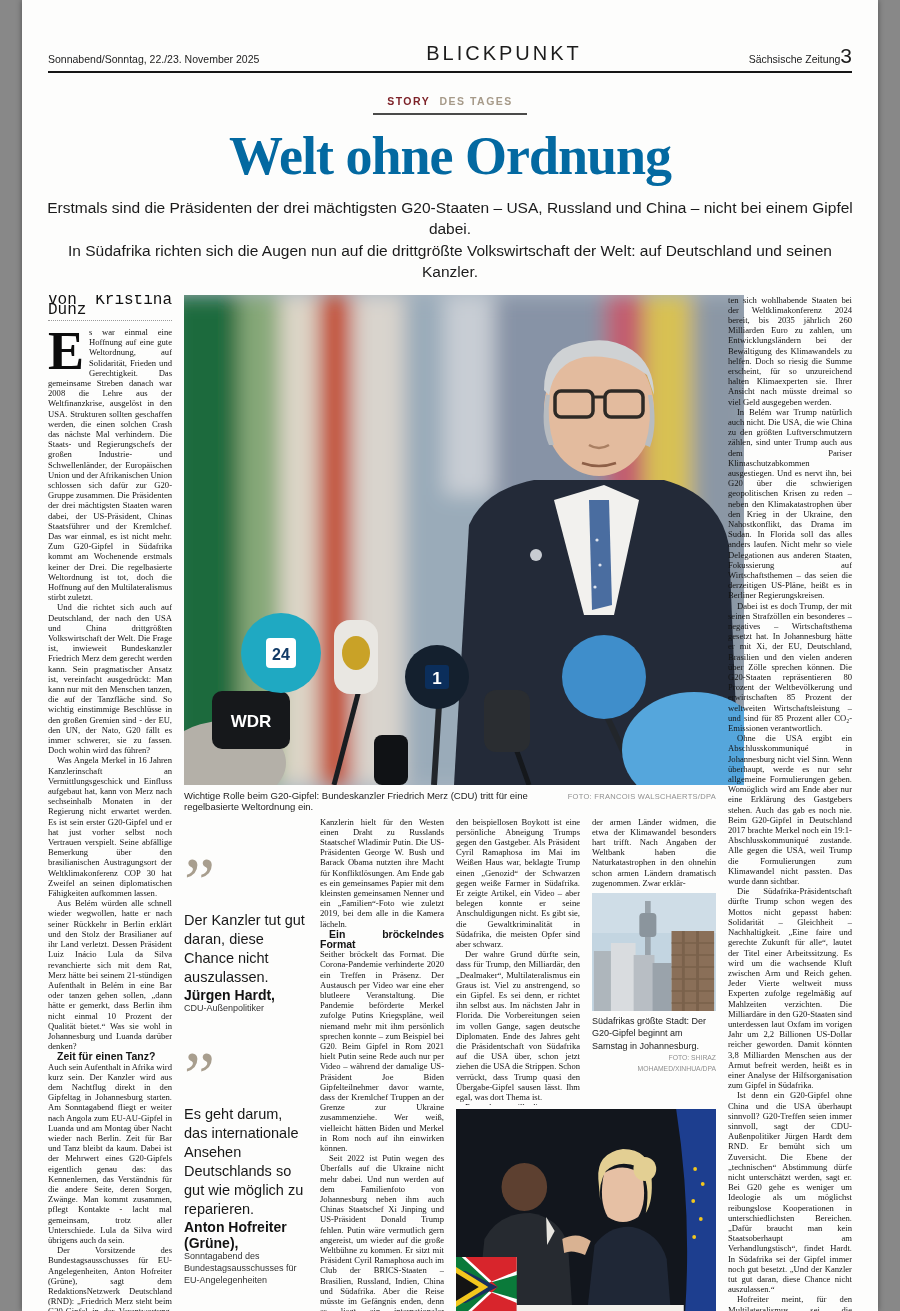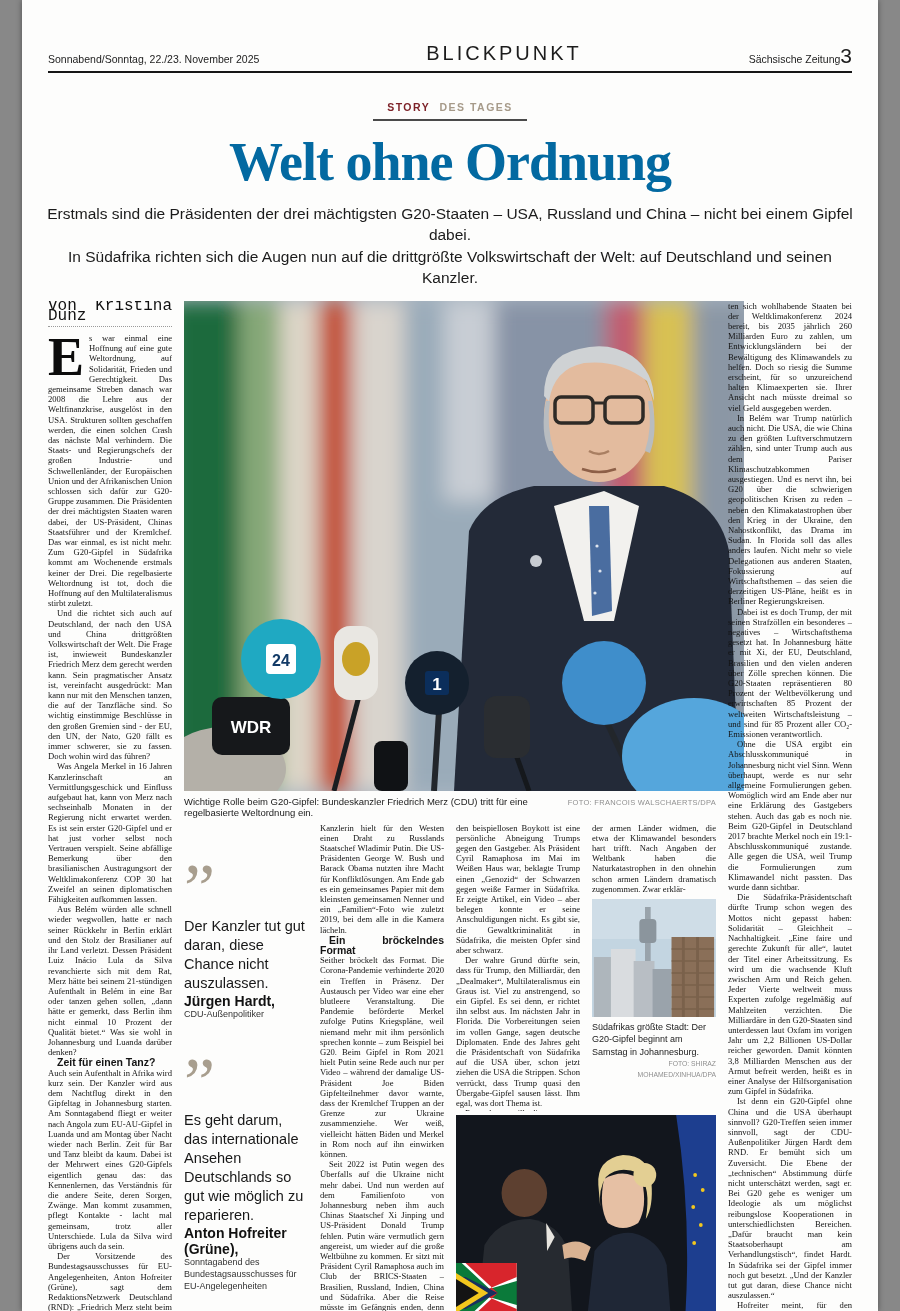--- a/index.html
+++ b/index.html
@@ -8,21 +8,21 @@
         box-shadow:0 0 6px rgba(0,0,0,.4);}
   
   .topbar{margin:0 26px;padding-top:42px;display:flex;align-items:flex-end;
           justify-content:space-between;border-bottom:2px solid #161616;padding-bottom:6px;}
   .topbar .date{font-size:10.5px;color:#222;}
   .topbar .section{font-size:20px;letter-spacing:3px;font-weight:400;color:#1c1c1c;}
   .topbar .paperwrap{display:flex;align-items:flex-end;gap:0;}
   .topbar .paper{font-size:10.5px;color:#222;}
   .topbar .pageno{font-size:21px;font-weight:400;line-height:.8;color:#1c1c1c;}
   
-  .kicker{ text-align:center;margin-top:24px;}
+  .kicker{ text-align:center;margin-top:18px;}
   .kicker .inner{display:inline-block;border-bottom:2px solid #4a4a4a;padding:0 14px 6px 14px;
                  font-size:10.5px;font-weight:bold;letter-spacing:1.5px;}
   .kicker .k1{color:#7d2228;}
   .kicker .k2{color:#a69a89;margin-left:5px;}
   h1.headline{font-family:"Liberation Serif",serif;font-weight:bold;font-size:54px;
               letter-spacing:-1px;text-align:center;margin:10px 0 0 0;color:#0369a1;}
   .standfirst{text-align:center;font-size:15.5px;line-height:1.38;color:#1b1b1b;margin:10px 20px 4px 20px;}
   
   .main{margin:12px 26px 0 26px;display:grid;grid-template-columns:repeat(6,1fr);
         grid-template-rows:522px 288px auto;column-gap:12px;row-gap:0;height:1086px;}

